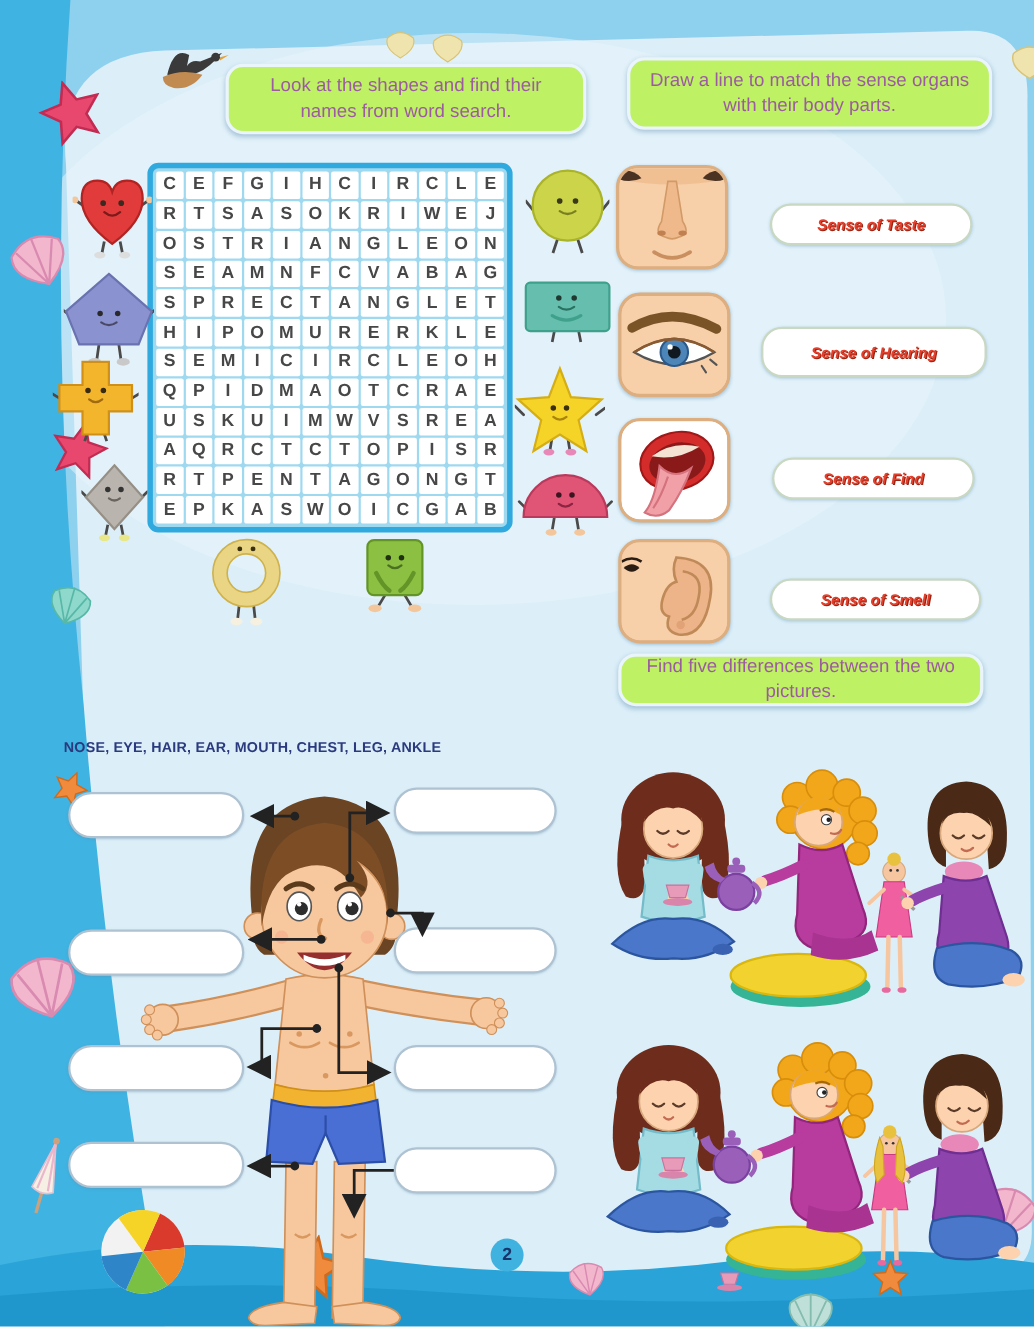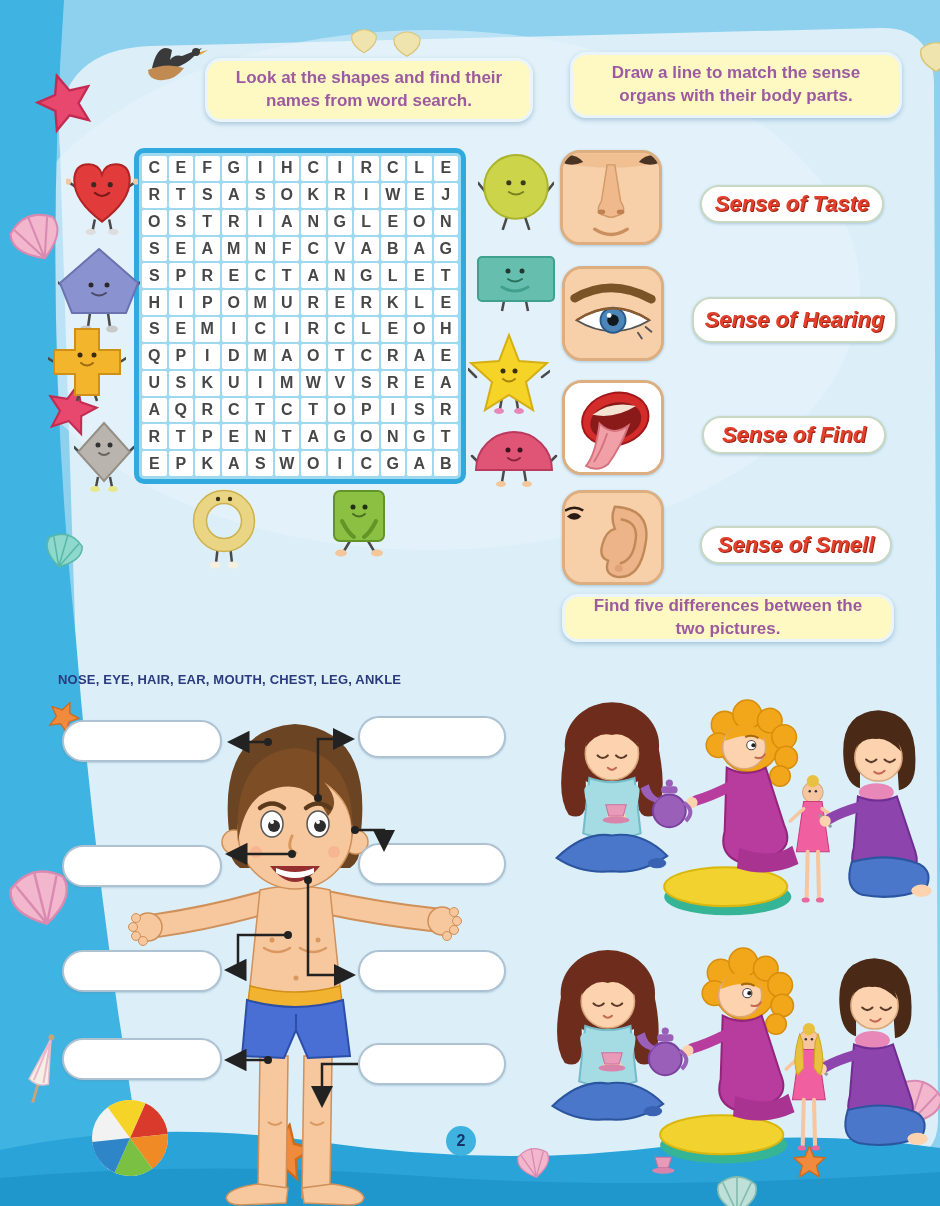--- a/index.html
+++ b/index.html
@@ -1,35 +1,35 @@
 <!DOCTYPE html>
 <html><head>
 <meta charset="utf-8">
 <style>
   html,body{margin:0;padding:0;background:#e8eef2;}
   .page{position:relative;width:940px;height:1206px;margin:0 auto;overflow:hidden;
         font-family:"Liberation Sans",sans-serif;background:#8ed1ee;}
   .page *{box-sizing:border-box;}
   svg.bg{position:absolute;left:0;top:0;}
   .deco{position:absolute;}
-  .ibox{position:absolute;background:#fef9c3;border:3px solid #eaf4fb;border-radius:16px;
-        box-shadow:0 2px 5px rgba(90,140,175,.45);color:#9c5ba0;font-weight:bold;
+  .ibox{position:absolute;background:#bef264;border:3px solid #eaf4fb;border-radius:16px;
+        box-shadow:0 2px 5px rgba(90,140,175,.45);color:#9c5ba0;font-weight:normal;
         font-size:17px;line-height:1.35;text-align:center;display:flex;align-items:center;
         justify-content:center;padding:6px 12px;}
   .ws{position:absolute;left:134px;top:148px;width:332px;height:336px;background:#9fd9f0;
       border:5px solid #2fa9de;border-radius:10px;display:grid;
       grid-template-columns:repeat(12,1fr);grid-template-rows:repeat(12,1fr);
       gap:2px;padding:3px;}
   .ws-cell{background:#ffffff;display:flex;align-items:center;justify-content:center;
       font-weight:bold;font-size:16px;color:#474747;border-radius:2px;}
   .organ{position:absolute;width:102px;height:95px;border:3px solid #dcae80;border-radius:20px;
       overflow:hidden;background:#f7cfa9;box-shadow:0 1px 3px rgba(90,140,175,.4);}
   .organ svg{display:block;}
   .pill{position:absolute;background:#fff;border:2px solid #c9d8c2;border-radius:19px;
-      color:#e2402c;font-weight:bold;font-style:italic;font-size:22px;display:flex;
+      color:#e2402c;font-weight:bold;font-style:italic;font-size:14px;display:flex;
       align-items:center;justify-content:center;text-shadow:1px 1px 0 #9a2412;
       box-shadow:0 1px 3px rgba(90,140,175,.4);}
   .wordbank{position:absolute;left:58px;top:672px;width:470px;font-size:13px;font-weight:bold;
       color:#2b3a7e;letter-spacing:.2px;}
   .abox{position:absolute;height:42px;background:#fff;border:2px solid #aec2d2;
       border-radius:21px;box-shadow:0 1px 2px rgba(100,140,170,.35);}
   .pagenum{position:absolute;left:446px;top:1126px;width:30px;height:30px;border-radius:50%;
       background:#3fb2e0;color:#17356b;font-weight:bold;font-size:16px;display:flex;
       align-items:center;justify-content:center;}
   .lines{position:absolute;left:0;top:0;pointer-events:none;}

